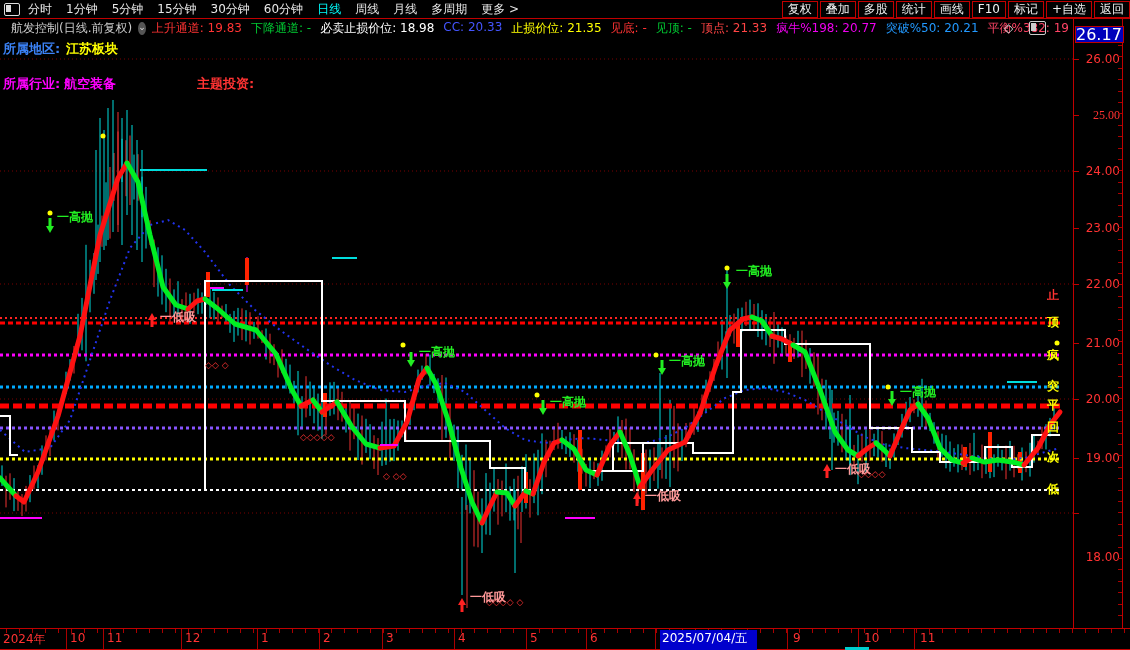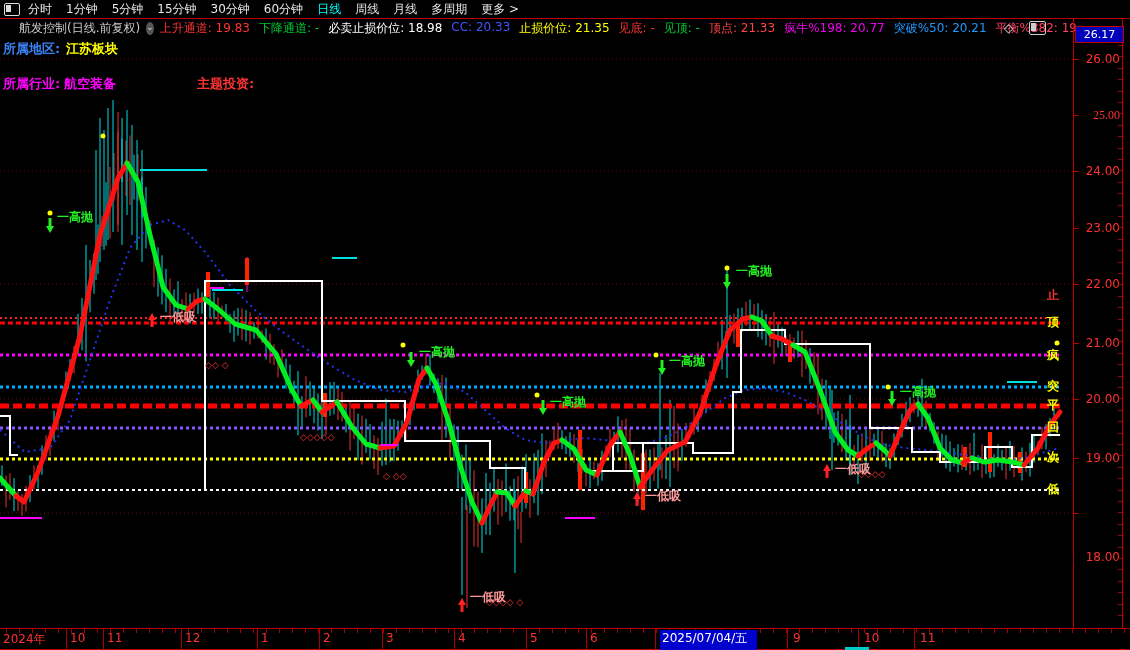--- a/index.html
+++ b/index.html
@@ -9,35 +9,35 @@
   #row1{position:absolute;left:0;top:0;width:1130px;height:18px;background:#000;border-bottom:1px solid #c00000;
     display:flex;align-items:center;font-size:12px;color:#e8e8e8;}
   #win-icon{width:14px;height:11px;border:1px solid #ddd;border-radius:2px;margin:0 8px 0 4px;position:relative;}
   #win-icon::after{content:"";position:absolute;left:1px;top:1px;width:5px;height:7px;background:#ddd;}
   .m-item{margin-right:14px;white-space:nowrap;cursor:default;}
   .m-item.active{color:#00ffff;}
   #row1-right{margin-left:auto;display:flex;align-items:center;height:100%;}
   .r-btn{border:1px solid #c00000;color:#f0f0f0;font-size:12px;padding:0 5px;height:15px;line-height:15px;
     margin-left:2px;white-space:nowrap;background:#000;}
   
-  #row2{position:absolute;left:16px;top:20px;width:1060px;height:17px;display:flex;align-items:center;
+  #row2{position:absolute;left:8px;top:20px;width:1060px;height:17px;display:flex;align-items:center;
     font-size:12px;white-space:nowrap;overflow:hidden;}
   #title{color:#cccccc;margin-left:3px;}
   #collapse-ic{width:13px;height:13px;border-radius:50%;background:#555;color:#ddd;font-size:9px;line-height:11px;
     text-align:center;margin:0 6px;}
   .ind{margin-right:9px;}
   #row2-icons{position:absolute;left:1004px;top:21px;display:flex;align-items:center;color:#ddd;}
   #diamond-ic{font-size:12px;margin-right:16px;}
   #panel-ic{width:15px;height:12px;border:1px solid #ccc;border-radius:2px;position:relative;}
   #panel-ic::after{content:"";position:absolute;left:1px;top:1px;width:5px;height:8px;background:#ccc;}
   
   .info-t{position:absolute;font-size:13px;font-weight:bold;}
   
   #price-box{position:absolute;left:1075px;top:26px;width:47px;height:15px;background:#0000bb;border:1px solid #c00000;
-    color:#fff;font-size:11px;line-height:15px;text-align:center;}
+    color:#fff;font-size:16px;line-height:15px;}
   
   .vline{position:absolute;width:1px;background:#c00000;}
   .price-lab{position:absolute;color:#ff3232;font-size:12px;width:44px;text-align:right;}
   .lvl-lab{position:absolute;font-size:12px;font-weight:bold;width:14px;text-align:center;z-index:6;}
   
   #xaxis{position:absolute;left:0;top:628px;width:1130px;height:20px;background:#000;
     border-top:1px solid #c00000;border-bottom:1px solid #c00000;}
   .mon-lab{position:absolute;top:2px;color:#ff3232;font-size:12px;}
   .mon-sep{position:absolute;top:0;width:1px;height:20px;background:#aa0000;}
   .tick{position:absolute;width:1px;height:4px;background:#aa0000;top:0;}
@@ -63,20 +63,31 @@
         <span class="m-item">1分钟</span>
         <span class="m-item">5分钟</span>
         <span class="m-item">15分钟</span>
         <span class="m-item">30分钟</span>
         <span class="m-item">60分钟</span>
         <span class="m-item active">日线</span>
         <span class="m-item">周线</span>
         <span class="m-item">月线</span>
         <span class="m-item">多周期</span>
         <span class="m-item">更多 &gt;</span>
+      </div>
+    <div id="row1-right">
+        <span class="r-btn">复权</span>
+        <span class="r-btn">叠加</span>
+        <span class="r-btn">多股</span>
+        <span class="r-btn">统计</span>
+        <span class="r-btn">画线</span>
+        <span class="r-btn">F10</span>
+        <span class="r-btn">标记</span>
+        <span class="r-btn">+自选</span>
+        <span class="r-btn">返回</span>
       </div>
   </div>
 
   <div id="row2">
     <span id="title">航发控制(日线.前复权)</span>
     <span id="collapse-ic">⌄</span>
     <span id="ind-items" style="display:flex;">
         <span class="ind" style="color: rgb(255, 51, 51);">上升通道: 19.83</span>
         <span class="ind" style="color: rgb(0, 204, 51);">下降通道: -</span>
         <span class="ind" style="color: rgb(255, 255, 255);">必卖止损价位: 18.98</span>

